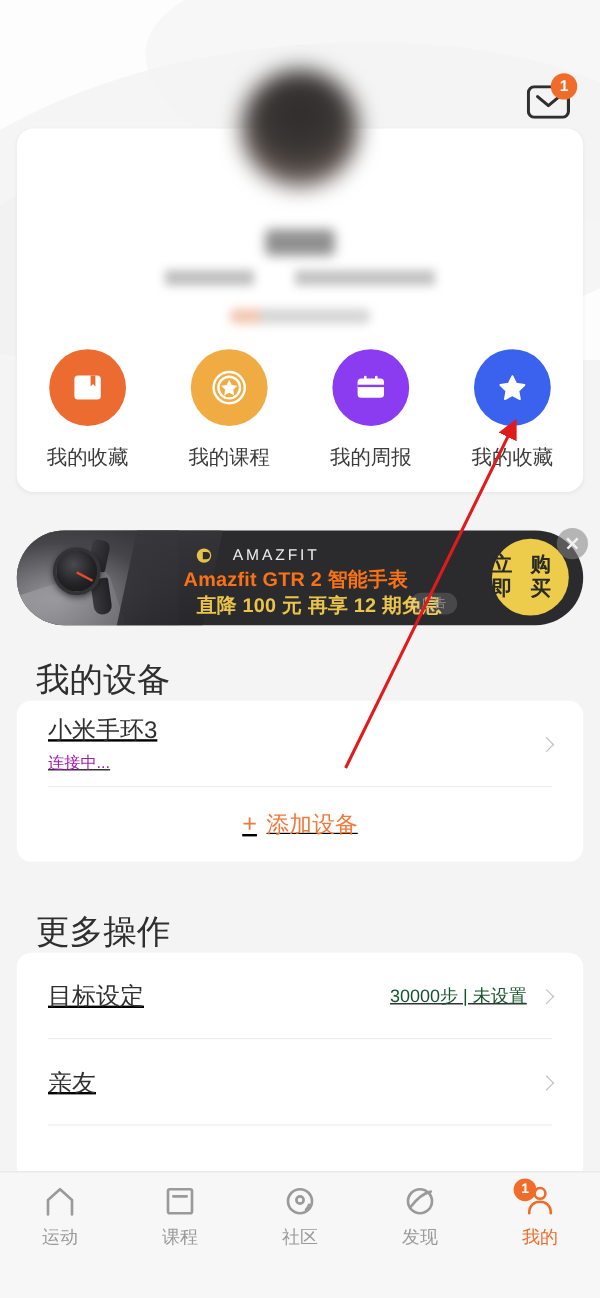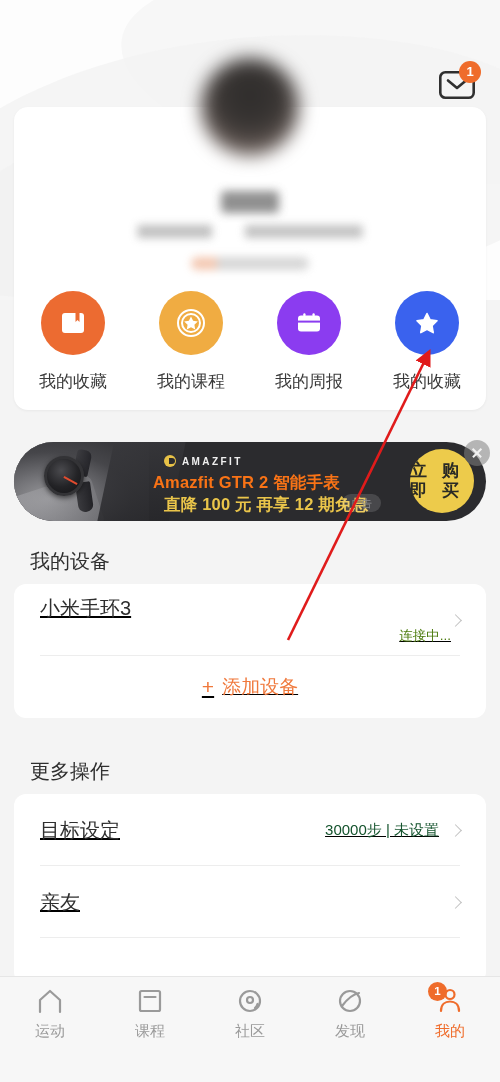--- a/index.html
+++ b/index.html
@@ -164,22 +164,22 @@
   .brand-dot {
     width: 12px; height: 12px; border-radius: 50%;
     background: #e8c247; position: relative;
   }
   .brand-dot::after {
     content: ""; position: absolute; left: 5px; top: 3px;
     width: 6px; height: 6px; background: #2b2b2e;
     border-radius: 0 3px 3px 0;
   }
   .brand-name {
-    margin-left: 6px; font-size: 10px; letter-spacing: 2.4px;
-    color: #efefef; font-weight: 700;
+    margin-left: 18px; font-size: 13px; letter-spacing: 2.4px;
+    color: #efefef; font-weight: 400;
   }
   .banner-title {
     position: absolute; left: 139px; top: 30px;
     font-size: 16.5px; color: #f97316; letter-spacing: .2px; font-weight: bold;
   }
   .banner-sub {
     position: absolute; left: 150px; top: 52px;
     font-size: 16.5px; color: #eac54a; font-weight: 700; letter-spacing: .2px;
   }
   .ad-pill {
@@ -205,37 +205,37 @@
   .banner-close::before, .banner-close::after {
     content: ""; position: absolute; left: 7px; top: 12.2px;
     width: 12px; height: 1.6px; background: #f2f2f2;
   }
   .banner-close::before { transform: rotate(45deg); }
   .banner-close::after  { transform: rotate(-45deg); }
 
   
   .section-title {
     position: absolute; left: 30px;
-    font-size: 20px; color: #2f2f2f;
+    font-size: 28px; color: #2f2f2f;
   }
   .card {
     position: absolute; left: 14px;
     width: 472px; background: #fff; border-radius: 12px; text-decoration: underline;
   }
   .row {
     position: relative; display: flex; align-items: center;
     padding: 0 26px; height: 72px; cursor: pointer;
   }
   .row-sep::after {
     content: ""; position: absolute; left: 26px; right: 26px; bottom: 0;
     height: 1px; background: #ededed;
   }
   .row-main { flex: 1; }
   .row-title { font-size: 20px; color: #2f2f2f; }
-  .row-sub { font-size: 13.5px; color: #4d7c0f; margin-top: 5px; text-align: right; }
+  .row-sub { font-size: 13.5px; color: #a21caf; margin-top: 5px; }
   .row-value { font-size: 15px; color: #14532d; margin-right: 12px; }
   .chev {
     width: 9px; height: 9px;
     border-right: 1.6px solid #c2c2c2;
     border-top: 1.6px solid #c2c2c2;
     transform: rotate(45deg);
   }
   .add-device {
     height: 62px; display: flex; align-items: center; justify-content: center;
     color: #f0793c; font-size: 19px; cursor: pointer;

